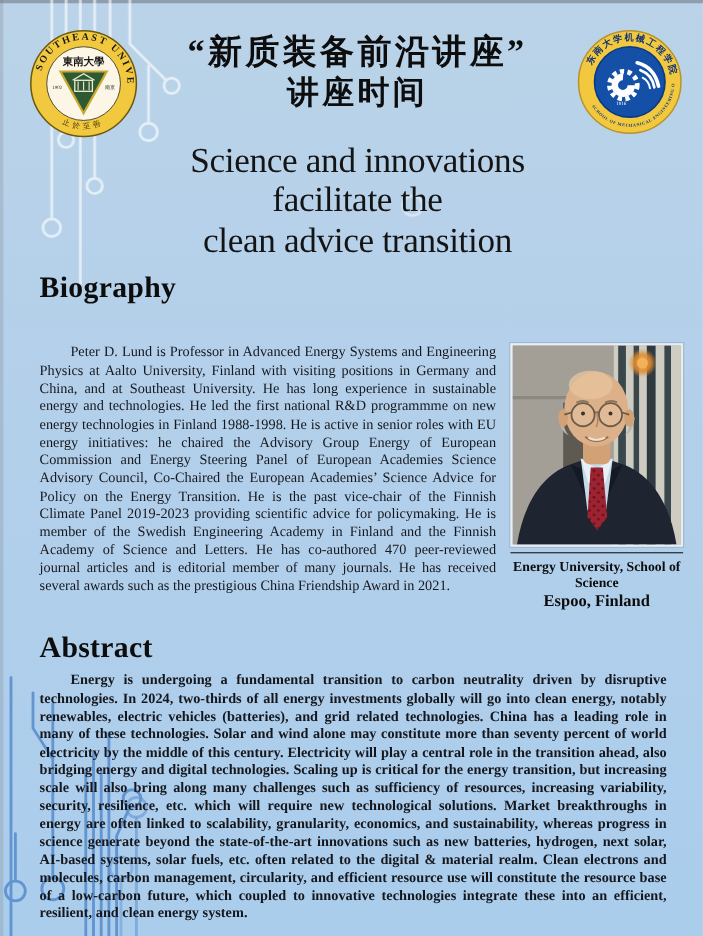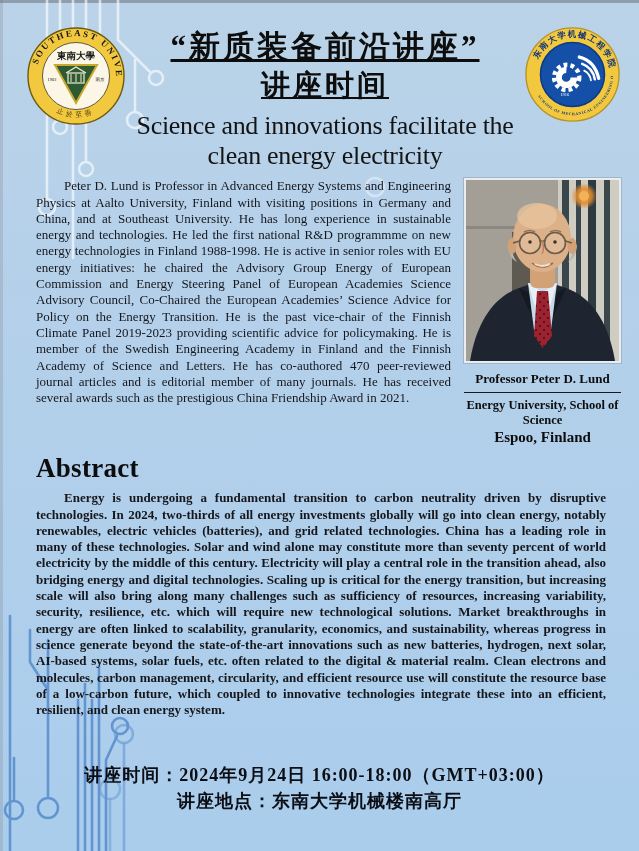--- a/index.html
+++ b/index.html
@@ -12,44 +12,44 @@
     color:#101010;
     box-shadow:inset 0 3px 0 rgba(105,115,125,.55), inset 3px 0 0 rgba(140,150,160,.35);
   }
   .bg-traces{position:absolute;inset:0;z-index:0;}
   .content{position:relative;z-index:1;}
 
   
   .header{display:flex;align-items:flex-start;justify-content:space-between;padding:26px 18px 0 26px;}
   .logo{flex:0 0 auto;}
   .titles{flex:1 1 auto;text-align:center;padding-top:2px;}
-  .title-cn{font-weight:bold;color:#0d0d0d;letter-spacing:3px;line-height:1.25;text-decoration:underline;}
+  .title-cn{font-weight:bold;color:#0d0d0d;letter-spacing:3px;line-height:1.25;}
   .title-cn .l1{font-size:31px;}
   .title-cn .l2{font-size:29px;}
-  .title-en{font-size:26px;color:#141414;line-height:1.14;margin-top:8px;letter-spacing:-.3px;}
+  .title-en{font-size:32px;color:#141414;line-height:1.14;margin-top:24px;letter-spacing:-.3px;}
 
   
   .section-heading{font-size:27px;font-weight:bold;color:#0d0d0d;margin:0;padding:0 0 0 36px;letter-spacing:.3px;}
   .bio-heading{margin-top:10px;}
-  .bio-row{display:flex;align-items:flex-start;gap:13px;padding:8px 18px 0 36px;}
+  .bio-row{display:flex;align-items:flex-start;gap:13px;padding:8px 18px 0 36px;margin-top:27px;}
   .body-text{
     font-size:13px;line-height:16.3px;text-align:justify;color:#15171c;
     margin:0;text-indent:28px;
   }
   .bio-text{flex:1 1 auto;}
 
   .photo-figure{flex:0 0 157px;width:157px;margin:0;text-align:center;}
   .photo-frame{width:153px;height:181px;border:2px solid #e9edf0;box-shadow:0 0 0 1px rgba(120,130,140,.35);}
   .photo-frame svg{display:block;}
   .caption-name{font-size:13px;font-weight:bold;color:#0d0d0d;margin-top:8px;}
   .caption-rule{height:0;border:0;border-top:1.6px solid #1a1a1a;margin:5px 0 5px 0;}
   .caption-affil{font-size:12.5px;font-weight:bold;color:#0d0d0d;line-height:1.18;}
   .caption-loc{font-size:15px;font-weight:bold;color:#0d0d0d;line-height:1.3;}
 
-  .abstract-heading{margin-top:6px;}
+  .abstract-heading{margin-top:16px;}
   .abstract-body{padding:6px 33px 0 36px;font-weight:bold;}
 
   
   .footer{margin-top:44px;text-align:center;}
   .footer .line{
     font-size:18px;font-weight:bold;color:#0b0e14;line-height:26px;letter-spacing:1px;
   }
 </style>
 </head>
 <body>
@@ -123,21 +123,21 @@
         </svg>
       </div>
 
       <div class="titles">
         <div class="title-cn">
           <div class="l1">“新质装备前沿讲座”</div>
           <div class="l2">讲座时间</div>
         </div>
         <div class="title-en">
           <div>Science and innovations facilitate the</div>
-          <div>clean energy electricity</div>
+          <div>clean advice transition</div>
         </div>
       </div>
 
       <div class="logo">
         <svg width="97" height="97" viewBox="0 0 100 100" xmlns="http://www.w3.org/2000/svg">
           <defs>
             <path id="mechTop" d="M50,50 m-39,0 a39,39 0 1,1 78,0"></path>
             <path id="mechBottom" d="M50,50 m-42,0 a42,42 0 1,0 84,0"></path>
           </defs>
           <circle cx="50" cy="50" r="48" fill="#f2c93e" stroke="#b8922a" stroke-width="1.4"></circle>
@@ -155,20 +155,21 @@
           <g stroke="#ffffff" fill="none" stroke-linecap="round">
             <path d="M57,32 q16,4 20,22" stroke-width="3.4"></path>
             <path d="M60,39 q11,4 13,16" stroke-width="2.6"></path>
             <path d="M62,46 q6,3 7,10" stroke-width="1.8"></path>
           </g>
           <text x="42" y="72" text-anchor="middle" font-size="4.6" fill="#ffffff">1916</text>
         </svg>
       </div>
     </div>
 
+    <h2 class="section-heading bio-heading">Biography</h2>
 
     <div class="bio-row">
       <p class="body-text bio-text">Peter D. Lund is Professor in Advanced Energy Systems and Engineering Physics at Aalto University, Finland with visiting positions in Germany and China, and at Southeast University. He has long experience in sustainable energy and technologies. He led the first national R&amp;D programmme on new energy technologies in Finland 1988-1998. He is active in senior roles with EU energy initiatives: he chaired the Advisory Group Energy of European Commission and Energy Steering Panel of European Academies Science Advisory Council, Co-Chaired the European Academies’ Science Advice for Policy on the Energy Transition. He is the past vice-chair of the Finnish Climate Panel 2019-2023 providing scientific advice for policymaking. He is member of the Swedish Engineering Academy in Finland and the Finnish Academy of Science and Letters. He has co-authored 470 peer-reviewed journal articles and is editorial member of many journals. He has received several awards such as the prestigious China Friendship Award in 2021.</p>
 
       <figure class="photo-figure">
         <div class="photo-frame">
 
           <svg width="153" height="181" viewBox="0 0 153 181" xmlns="http://www.w3.org/2000/svg">
             <defs>
               <pattern id="tieDots" width="8" height="8" patternUnits="userSpaceOnUse">
@@ -218,21 +219,20 @@
               <path d="M58,52 q6,-3 11,0 M84,52 q6,-3 11,0" stroke="#8a7358" stroke-width="1.6" fill="none"></path>
               <circle cx="64" cy="62" r="1.8" fill="#3c3228"></circle>
               <circle cx="89" cy="62" r="1.8" fill="#3c3228"></circle>
               <path d="M76,60 q3,9 0,14" stroke="#b8835a" stroke-width="1.4" fill="none"></path>
               <path d="M66,83 q10,8 21,0" stroke="#9a6a4a" stroke-width="1.6" fill="none"></path>
               <path d="M69,84 q7,4 15,0" stroke="#f2ede4" stroke-width="2" fill="none" opacity="0.85"></path>
             </g>
           </svg>
         </div>
         <figcaption>
-          <div class="caption-name">Professor Peter D. Lund</div>
           <hr class="caption-rule">
           <div class="caption-affil">Energy University, School of Science</div>
           <div class="caption-loc">Espoo, Finland</div>
         </figcaption>
       </figure>
     </div>
 
     <h2 class="section-heading abstract-heading">Abstract</h2>
     <p class="body-text abstract-body">Energy is undergoing a fundamental transition to carbon neutrality driven by disruptive technologies. In 2024, two-thirds of all energy investments globally will go into clean energy, notably renewables, electric vehicles (batteries), and grid related technologies. China has a leading role in many of these technologies. Solar and wind alone may constitute more than seventy percent of world electricity by the middle of this century. Electricity will play a central role in the transition ahead, also bridging energy and digital technologies. Scaling up is critical for the energy transition, but increasing scale will also bring along many challenges such as sufficiency of resources, increasing variability, security, resilience, etc. which will require new technological solutions. Market breakthroughs in energy are often linked to scalability, granularity, economics, and sustainability, whereas progress in science generate beyond the state-of-the-art innovations such as new batteries, hydrogen, next solar, AI-based systems, solar fuels, etc. often related to the digital &amp; material realm. Clean electrons and molecules, carbon management, circularity, and efficient resource use will constitute the resource base of a low-carbon future, which coupled to innovative technologies integrate these into an efficient, resilient, and clean energy system.</p>
 

